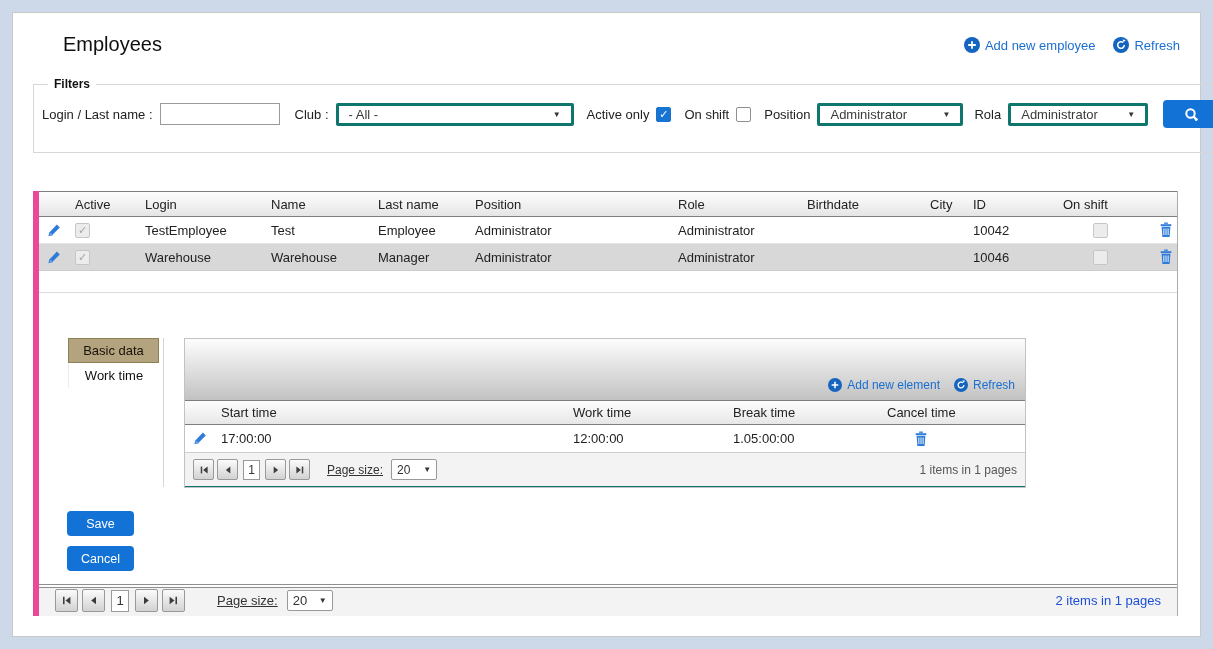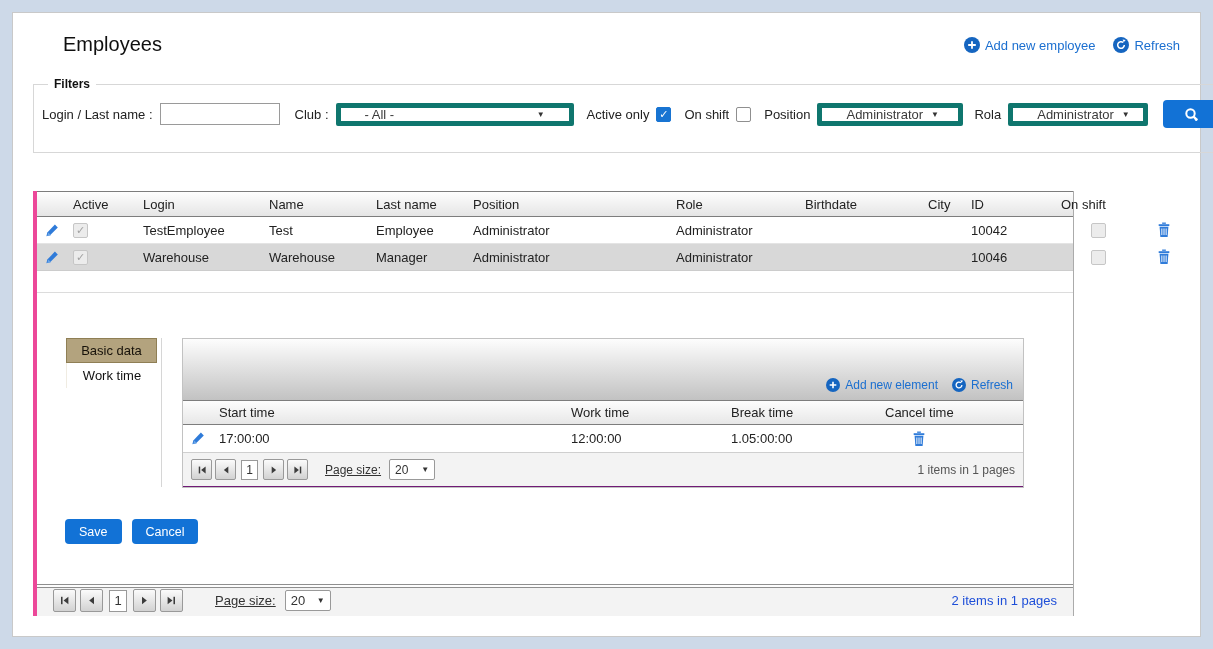--- a/index.html
+++ b/index.html
@@ -23,62 +23,62 @@
   
   fieldset.filters {
     position: absolute; left: 20px; right: 20px; top: 64px; height: 76px;
     border: 1px solid #d7d7d7; padding: 0 8px;
   }
   fieldset.filters legend { font-weight: bold; font-size: 12px; color: #111; padding: 0 6px; margin-left: 6px; }
   .filter-row { display: flex; align-items: center; margin-top: 9px; gap: 7px; }
   .flabel { color: #222; white-space: nowrap; }
   input.textbox { width: 120px; height: 22px; border: 1px solid #9a9a9a; padding: 0 4px; font-family: inherit; font-size: 13px; }
   .combo {
-    height: 23px; border: 5px solid #0f766e; border-radius: 2px; background: #fff;
+    height: 23px; border: 3px solid #0f766e; border-radius: 2px; background: #fff;
     display: inline-flex; align-items: center; justify-content: space-between;
-    padding: 0 24px; color: #3a3a3a; cursor: pointer; font-size: 13px;
+    padding: 0 10px; color: #3a3a3a; cursor: pointer; font-size: 13px;
   }
   .combo .arrow { font-size: 8px; color: #333; margin-left: 8px; }
   .combo.club { width: 238px; margin-right: 6px; }
   .combo.position { width: 146px; margin-right: 4px; }
   .combo.rola { width: 140px; }
   .checkbox {
     width: 15px; height: 15px; border: 1px solid #8f8f8f; border-radius: 2px; background: #fff;
     display: inline-flex; align-items: center; justify-content: center;
     font-size: 11px; color: #fff; cursor: pointer; flex: 0 0 auto;
   }
   .checkbox.checked { background: #1874d2; border-color: #1874d2; }
   .checkbox.checked::after { content: "\2713"; }
   .checkbox.disabled { background: #ececec; border-color: #c6c6c6; cursor: default; }
   .checkbox.disabled.checked { background: #ececec; border-color: #c6c6c6; color: #a2a2a2; }
   .search-btn {
     width: 57px; height: 28px; background: #1272d6; border: none; border-radius: 4px;
     display: flex; align-items: center; justify-content: center; margin-left: 8px; cursor: pointer;
   }
 
   
-  .grid { position: absolute; left: 20px; top: 178px; width: 1041px; border-left: 4px solid #ec4899; border-right: 1px solid #ababab; }
+  .grid { position: absolute; left: 20px; top: 178px; width: 1145px; border-left: 6px solid #ec4899; border-right: 1px solid #ababab; }
   .gcols { display: grid; grid-template-columns: 30px 70px 126px 107px 97px 203px 129px 123px 43px 90px 87px 44px; align-items: center; }
   .grid-header { height: 26px; background: linear-gradient(#fefefe, #e5e5e5); border-top: 1px solid #7d7d7d; border-bottom: 1px solid #7d7d7d; color: #222; }
   .gcell { padding-left: 6px; overflow: hidden; white-space: nowrap; }
   .grid-row { height: 27px; background: #fff; border-bottom: 1px solid #e4e4e4; }
   .grid-row.alt { background: #d8d8d8; border-bottom: 1px solid #cccccc; }
   .center-cell { display: flex; justify-content: center; align-items: center; padding-left: 0; }
   .edit-icon, .trash-icon { cursor: pointer; display: inline-flex; }
 
   
   .detail { position: relative; height: 313px; background: #fff; }
   .detail-spacer { height: 22px; border-bottom: 1px solid #dcdcdc; }
   .tabs { position: absolute; left: 29px; top: 67px; width: 91px; }
   .tab { height: 25px; display: flex; align-items: center; justify-content: center; cursor: pointer; font-size: 13px; }
   .tab.tan { background: #b3a37e; border: 1px solid #8f7f55; color: #17120a; }
   .tab.white { background: #fff; color: #111; border-left: 1px solid #f0ece2; }
   .tab-divider { position: absolute; left: 124px; top: 67px; width: 1px; height: 149px; background: #d6d6d6; }
 
-  .panel { position: absolute; left: 145px; top: 67px; width: 842px; height: 150px; border: 1px solid #c2c2c2; background: #701a75; }
+  .panel { position: absolute; left: 145px; top: 67px; width: 842px; height: 150px; border: 1px solid #c2c2c2; background: #0f766e; }
   .panel-toolbar { height: 61px; background: linear-gradient(#fdfdfd, #c2c2c2); position: relative; }
   .panel-toolbar .links { position: absolute; right: 10px; bottom: 8px; display: flex; gap: 14px; }
   .panel-toolbar .link { font-size: 12px; }
   .icon14 { width: 14px; height: 14px; display: inline-block; }
 
   .icols { display: grid; grid-template-columns: 30px 352px 160px 154px 80px 66px; align-items: center; }
   .inner-header { height: 25px; background: linear-gradient(#fdfdfd, #e7e7e7); border-top: 1px solid #7d7d7d; border-bottom: 1px solid #7d7d7d; }
   .inner-row { height: 27px; background: #fff; }
 
   .pager { background: #f3f3f3; display: flex; align-items: center; font-size: 12px; color: #333; }
@@ -87,21 +87,21 @@
     width: 21px; height: 21px; border: 1px solid #999; border-radius: 2px;
     background: linear-gradient(#fbfbfb, #d2d2d2); display: inline-flex;
     align-items: center; justify-content: center; cursor: pointer; flex: 0 0 auto;
   }
   .page-box { width: 17px; height: 20px; border: 1px solid #999; background: #fff; display: inline-flex; align-items: center; justify-content: center; margin: 0 2px; }
   .psize-label { margin-left: 14px; text-decoration: underline; }
   .psize-combo { width: 46px; height: 21px; border: 1px solid #999; border-radius: 2px; background: #fff; display: inline-flex; align-items: center; justify-content: space-between; padding: 0 5px; margin-left: 5px; cursor: pointer; }
   .psize-combo .arrow { font-size: 8px; color: #333; }
   .pager-status { margin-left: auto; color: #555; }
 
-  .save-row { position: absolute; left: 28px; top: 248px; display: flex; gap: 10px; }
+  .save-row { position: absolute; left: 28px; top: 240px; display: flex; gap: 10px; flex-direction: column; }
   .btn-blue {
     background: #1272d6; color: #fff; border: none; border-radius: 4px; height: 25px;
     padding: 0 14px; font-size: 12.5px; font-family: inherit; cursor: pointer;
   }
 
   .main-pager { position: relative; height: 32px; padding: 0 16px; gap: 4px; font-size: 13px;
     border-top: 1px solid #8f8f8f; box-shadow: inset 0 1px 0 #fdfdfd, inset 0 2px 0 #fdfdfd, inset 0 3px 0 #8f8f8f; }
   .main-pager .pbtn { width: 23px; height: 23px; }
   .main-pager .page-box { width: 18px; height: 22px; }
   .main-pager .pager-status { font-size: 13px; color: #1d4ed8; }

